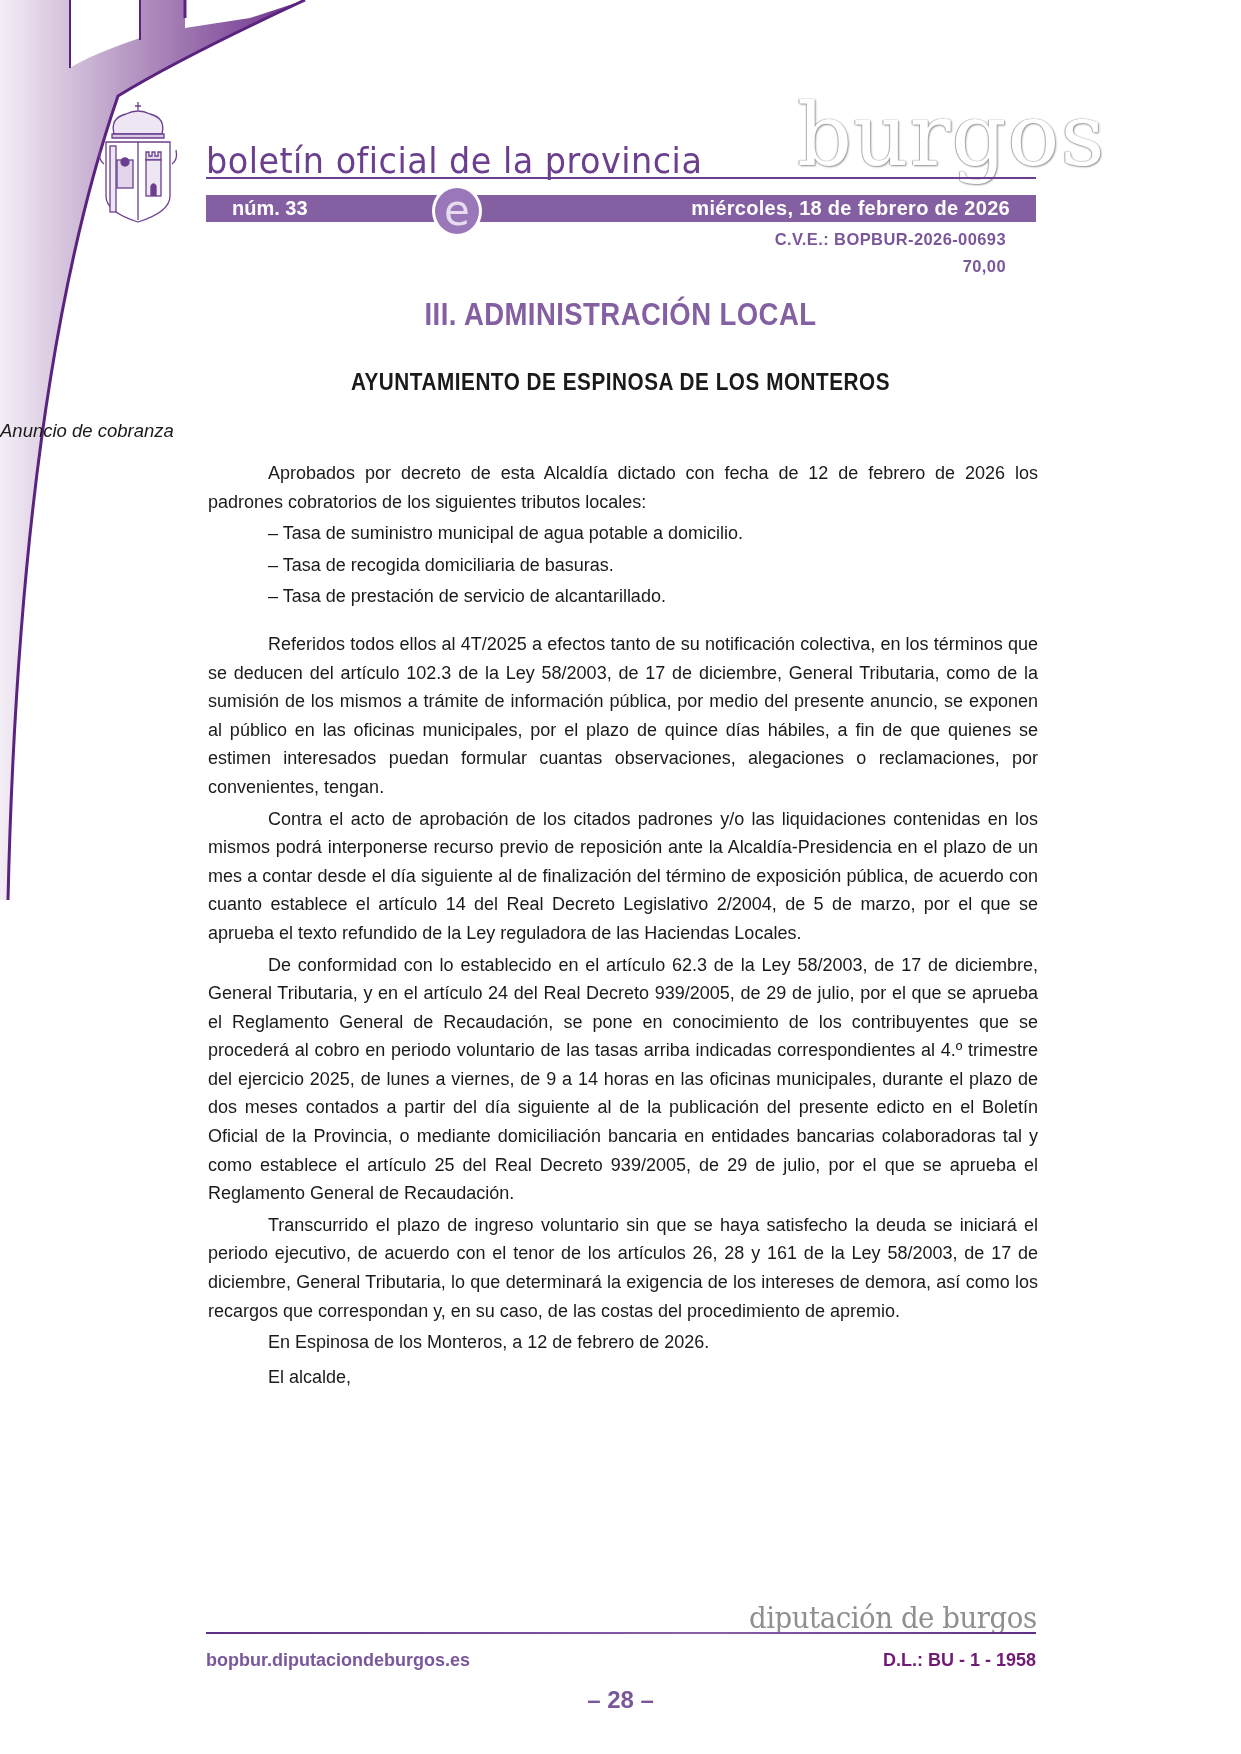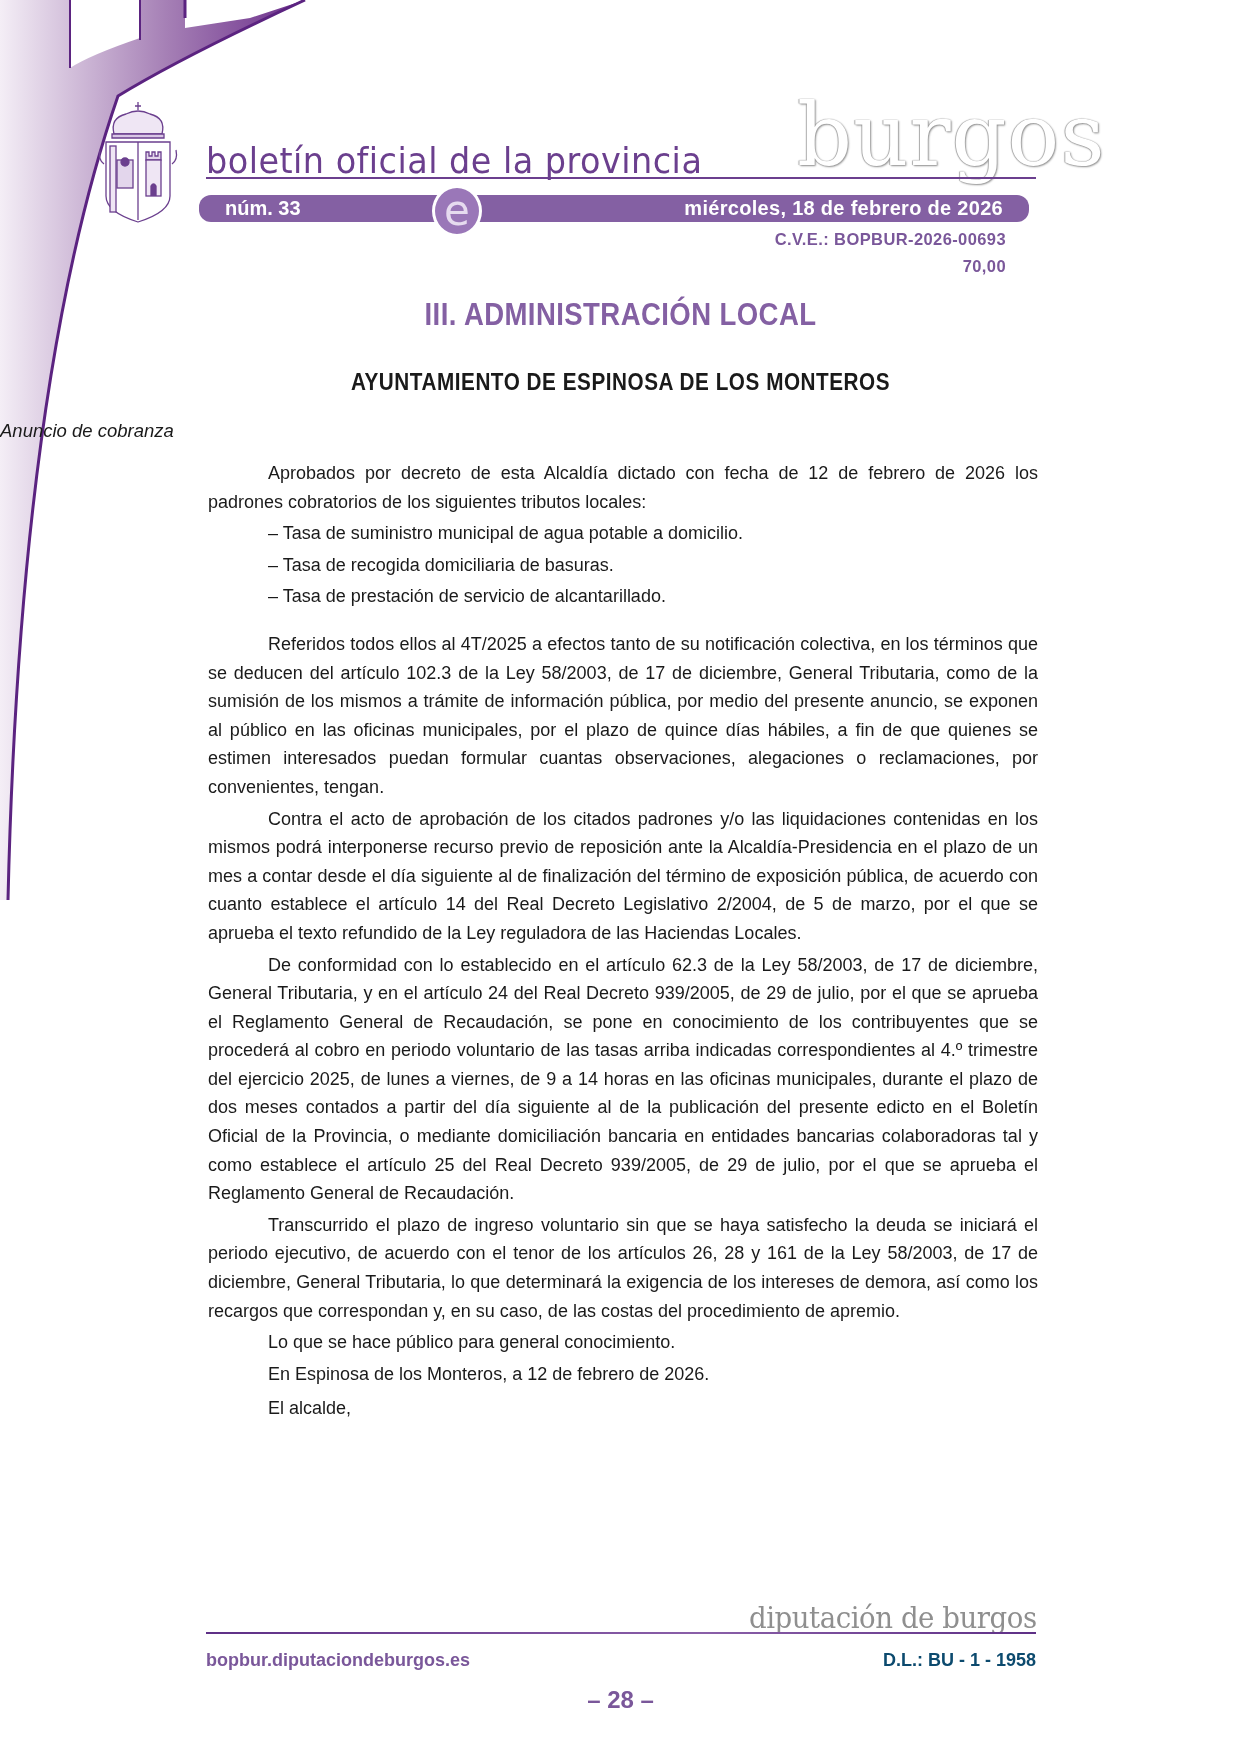--- a/index.html
+++ b/index.html
@@ -11,21 +11,21 @@
     .crest { position: absolute; left: 96px; top: 100px; width: 84px; height: 126px; }
 
     .masthead-title { position: absolute; left: 206px; top: 140px; font-size: 36px;
       color: #6b3f8e; font-weight: normal; letter-spacing: 0.5px; white-space: nowrap;
       font-family: "DejaVu Sans", sans-serif; transform: scaleX(0.93); transform-origin: left top; }
     .masthead-line { position: absolute; left: 206px; top: 177px; width: 830px; height: 2px; background: #6b3f8e; }
     .burgos-word { position: absolute; left: 797px; top: 92px; font-family: "DejaVu Serif", serif;
       font-size: 86px; color: #ffffff; letter-spacing: 1px;
       text-shadow: 0 0 1px #9a9a9a, 1px 1px 2px #8f8f8f, -1px 0 1px #b0b0b0; line-height: 1; }
 
-    .band { position: absolute; left: 199px; top: 195px; width: 830px; height: 27px; background: #8460a3; border-radius: 12px; }
+    .band { position: absolute; left: 206px; top: 195px; width: 830px; height: 27px; background: #8460a3; }
     .band-num { position: absolute; left: 26px; top: 2px; color: #ffffff; font-weight: bold; font-size: 20px; }
     .band-date { position: absolute; right: 26px; top: 2px; color: #ffffff; font-weight: bold; font-size: 20px; letter-spacing: 0.3px; }
     .e-badge { position: absolute; left: 432px; top: 185px; width: 44px; height: 46px; border-radius: 50%;
       background: #9a77b8; border: 3px solid #ffffff; display: flex; align-items: center; justify-content: center;
       color: #e6dbef; font-size: 42px; line-height: 1; font-family: "DejaVu Sans", sans-serif; }
 
     .cve { position: absolute; right: 235px; top: 230px; color: #7a579a; font-weight: bold; font-size: 16.5px; letter-spacing: 0.4px; text-align: right; }
     .cve2 { top: 257px; }
 
     .section-title { position: absolute; left: 0; width: 1241px; top: 296px; text-align: center;
@@ -39,21 +39,21 @@
     .body p { margin: 0 0 0 0; text-align: justify; text-indent: 60px; }
     .body .item { text-indent: 0; padding-left: 60px; margin: 0; }
     .closing { text-indent: 60px; }
     .sign { text-align: center; text-indent: 0 !important; padding-left: 60px; }
 
     .footer-line { position: absolute; left: 206px; top: 1632px; width: 830px; height: 2px;
       background: linear-gradient(to right, #5e2f86, #8a5fa8 60%, #5e2f86); }
     .footer-brand { position: absolute; right: 204px; top: 1600px; font-family: "DejaVu Serif", serif;
       font-size: 30px; color: #8f8f8f; letter-spacing: -0.5px; transform: scaleX(0.92); transform-origin: right top; }
     .footer-url { position: absolute; left: 206px; top: 1650px; color: #7a579a; font-weight: bold; font-size: 18px; }
-    .footer-dl { position: absolute; right: 205px; top: 1650px; color: #0c4a6e; font-weight: bold; font-size: 18px; }
+    .footer-dl { position: absolute; right: 205px; top: 1650px; color: #701a75; font-weight: bold; font-size: 18px; }
     .page-num { position: absolute; left: 0; width: 1241px; top: 1686px; text-align: center;
       color: #7a579a; font-weight: bold; font-size: 24px; }
   </style>
 </head>
 <body>
 
 <svg class="corner-deco" viewBox="0 0 520 900" xmlns="http://www.w3.org/2000/svg">
   <defs>
     <linearGradient id="g1" x1="0" y1="0" x2="1" y2="0">
       <stop offset="0" stop-color="#f4eef6"></stop>
@@ -104,21 +104,20 @@
 
 <div class="body">
   <p style="margin-bottom:3px">Aprobados por decreto de esta Alcaldía dictado con fecha de 12 de febrero de 2026 los padrones cobratorios de los siguientes tributos locales:</p>
   <p class="item" style="margin-bottom:3px">– Tasa de suministro municipal de agua potable a domicilio.</p>
   <p class="item" style="margin-bottom:3px">– Tasa de recogida domiciliaria de basuras.</p>
   <p class="item" style="margin-bottom:19px">– Tasa de prestación de servicio de alcantarillado.</p>
   <p style="margin-bottom:3px">Referidos todos ellos al 4T/2025 a efectos tanto de su notificación colectiva, en los términos que se deducen del artículo 102.3 de la Ley 58/2003, de 17 de diciembre, General Tributaria, como de la sumisión de los mismos a trámite de información pública, por medio del presente anuncio, se exponen al público en las oficinas municipales, por el plazo de quince días hábiles, a fin de que quienes se estimen interesados puedan formular cuantas observaciones, alegaciones o reclamaciones, por convenientes, tengan.</p>
   <p style="margin-bottom:3px">Contra el acto de aprobación de los citados padrones y/o las liquidaciones contenidas en los mismos podrá interponerse recurso previo de reposición ante la Alcaldía-Presidencia en el plazo de un mes a contar desde el día siguiente al de finalización del término de exposición pública, de acuerdo con cuanto establece el artículo 14 del Real Decreto Legislativo 2/2004, de 5 de marzo, por el que se aprueba el texto refundido de la Ley reguladora de las Haciendas Locales.</p>
   <p style="margin-bottom:3px">De conformidad con lo establecido en el artículo 62.3 de la Ley 58/2003, de 17 de diciembre, General Tributaria, y en el artículo 24 del Real Decreto 939/2005, de 29 de julio, por el que se aprueba el Reglamento General de Recaudación, se pone en conocimiento de los contribuyentes que se procederá al cobro en periodo voluntario de las tasas arriba indicadas correspondientes al 4.º trimestre del ejercicio 2025, de lunes a viernes, de 9 a 14 horas en las oficinas municipales, durante el plazo de dos meses contados a partir del día siguiente al de la publicación del presente edicto en el Boletín Oficial de la Provincia, o mediante domiciliación bancaria en entidades bancarias colaboradoras tal y como establece el artículo 25 del Real Decreto 939/2005, de 29 de julio, por el que se aprueba el Reglamento General de Recaudación.</p>
   <p style="margin-bottom:3px">Transcurrido el plazo de ingreso voluntario sin que se haya satisfecho la deuda se iniciará el periodo ejecutivo, de acuerdo con el tenor de los artículos 26, 28 y 161 de la Ley 58/2003, de 17 de diciembre, General Tributaria, lo que determinará la exigencia de los intereses de demora, así como los recargos que correspondan y, en su caso, de las costas del procedimiento de apremio.</p>
-  <p class="closing" style="margin-bottom:3px">Lo que se hace público para general conocimiento.</p>
   <p class="closing" style="margin-bottom:6px">En Espinosa de los Monteros, a 12 de febrero de 2026.</p>
   <p class="sign">El alcalde,</p>
 </div>
 
 <div class="footer-brand">diputación de burgos</div>
 <div class="footer-line"></div>
 <a class="footer-url">bopbur.diputaciondeburgos.es</a>
 <div class="footer-dl">D.L.: BU - 1 - 1958</div>
 <div class="page-num">– 28 –</div>
 

